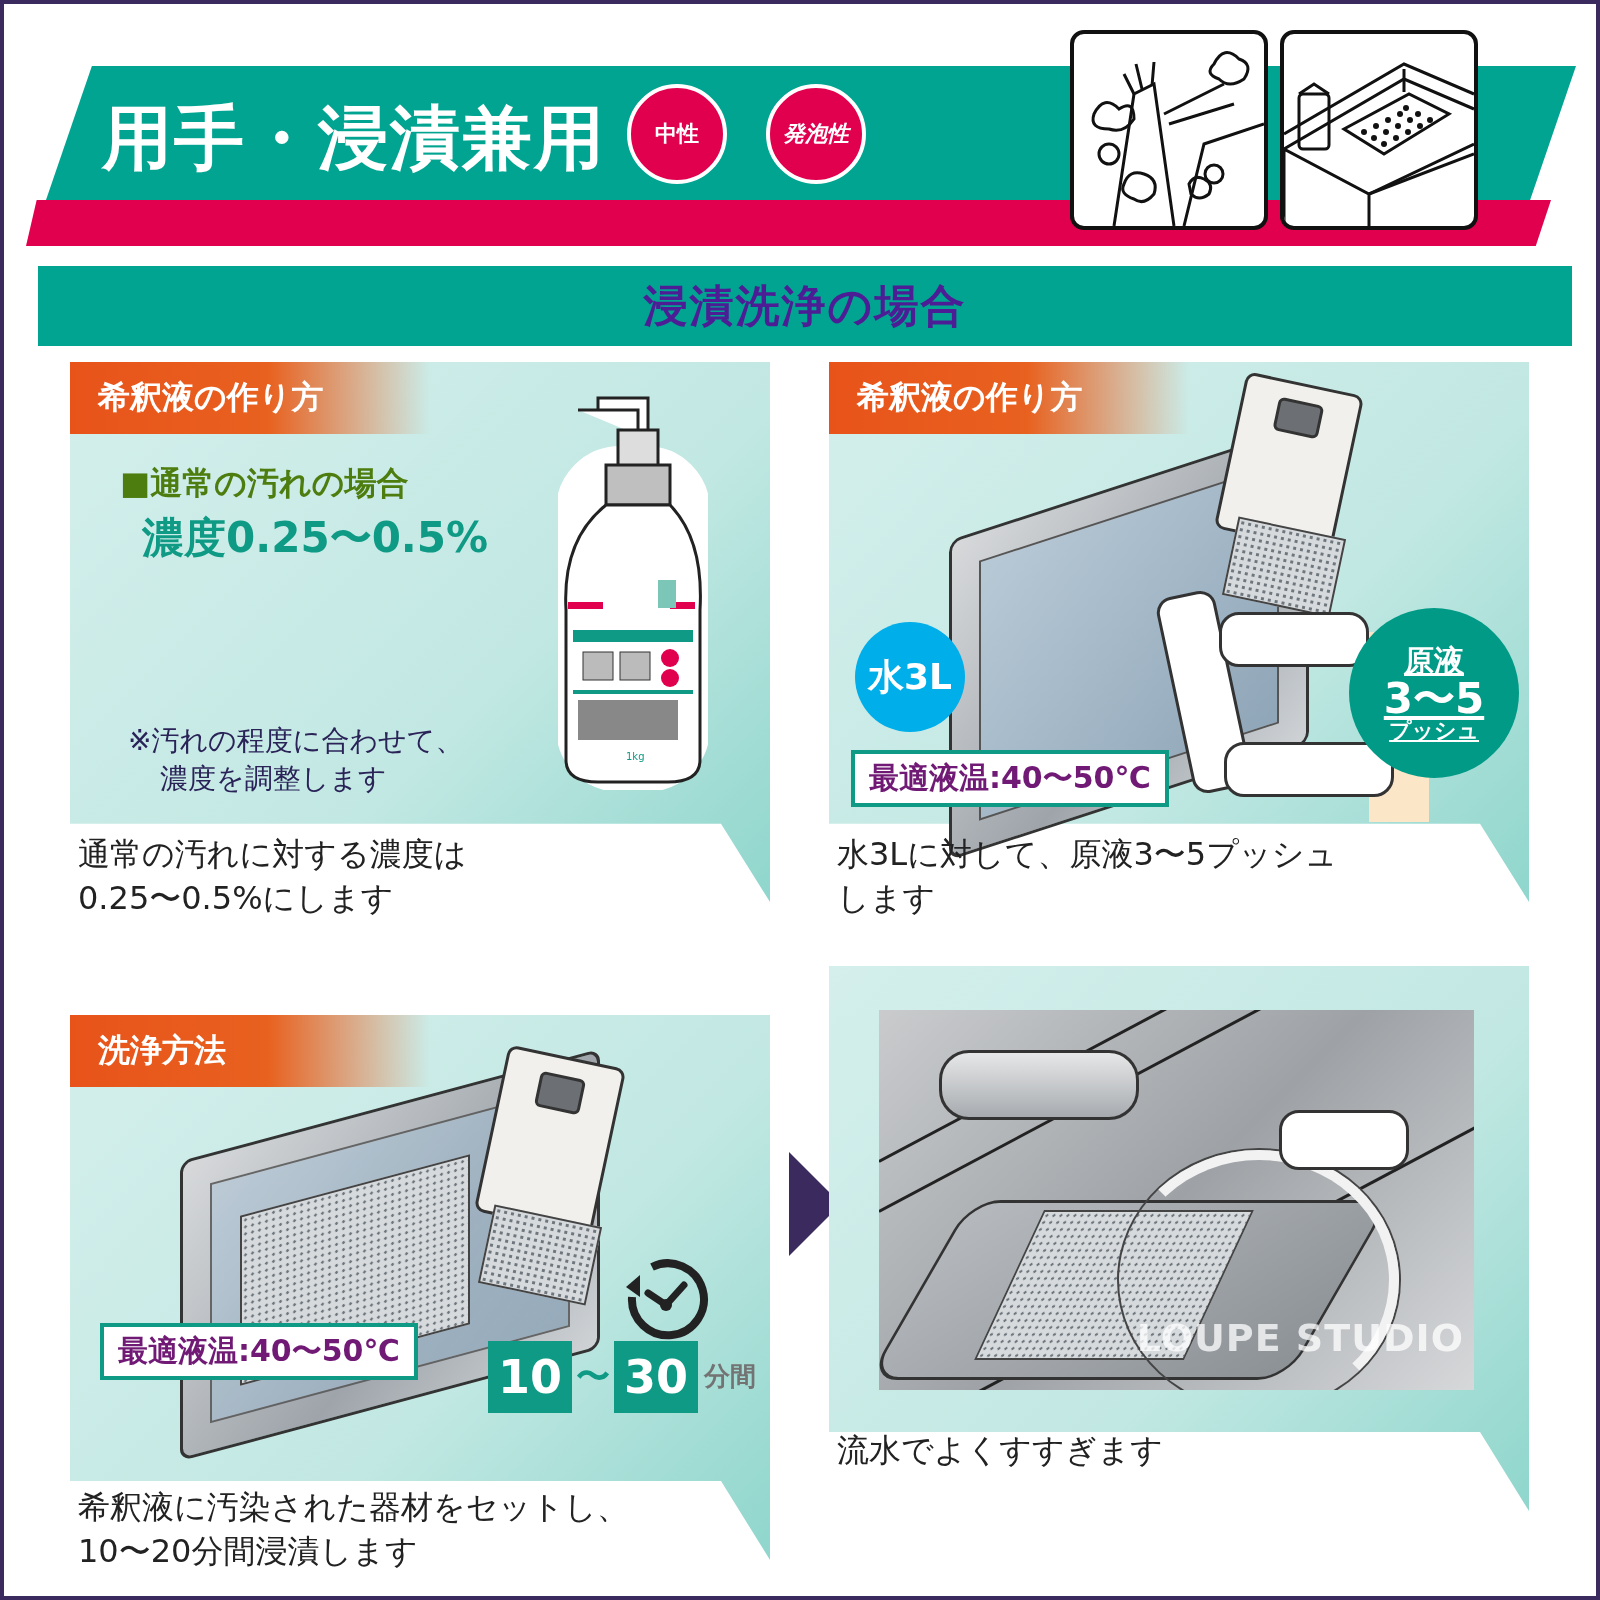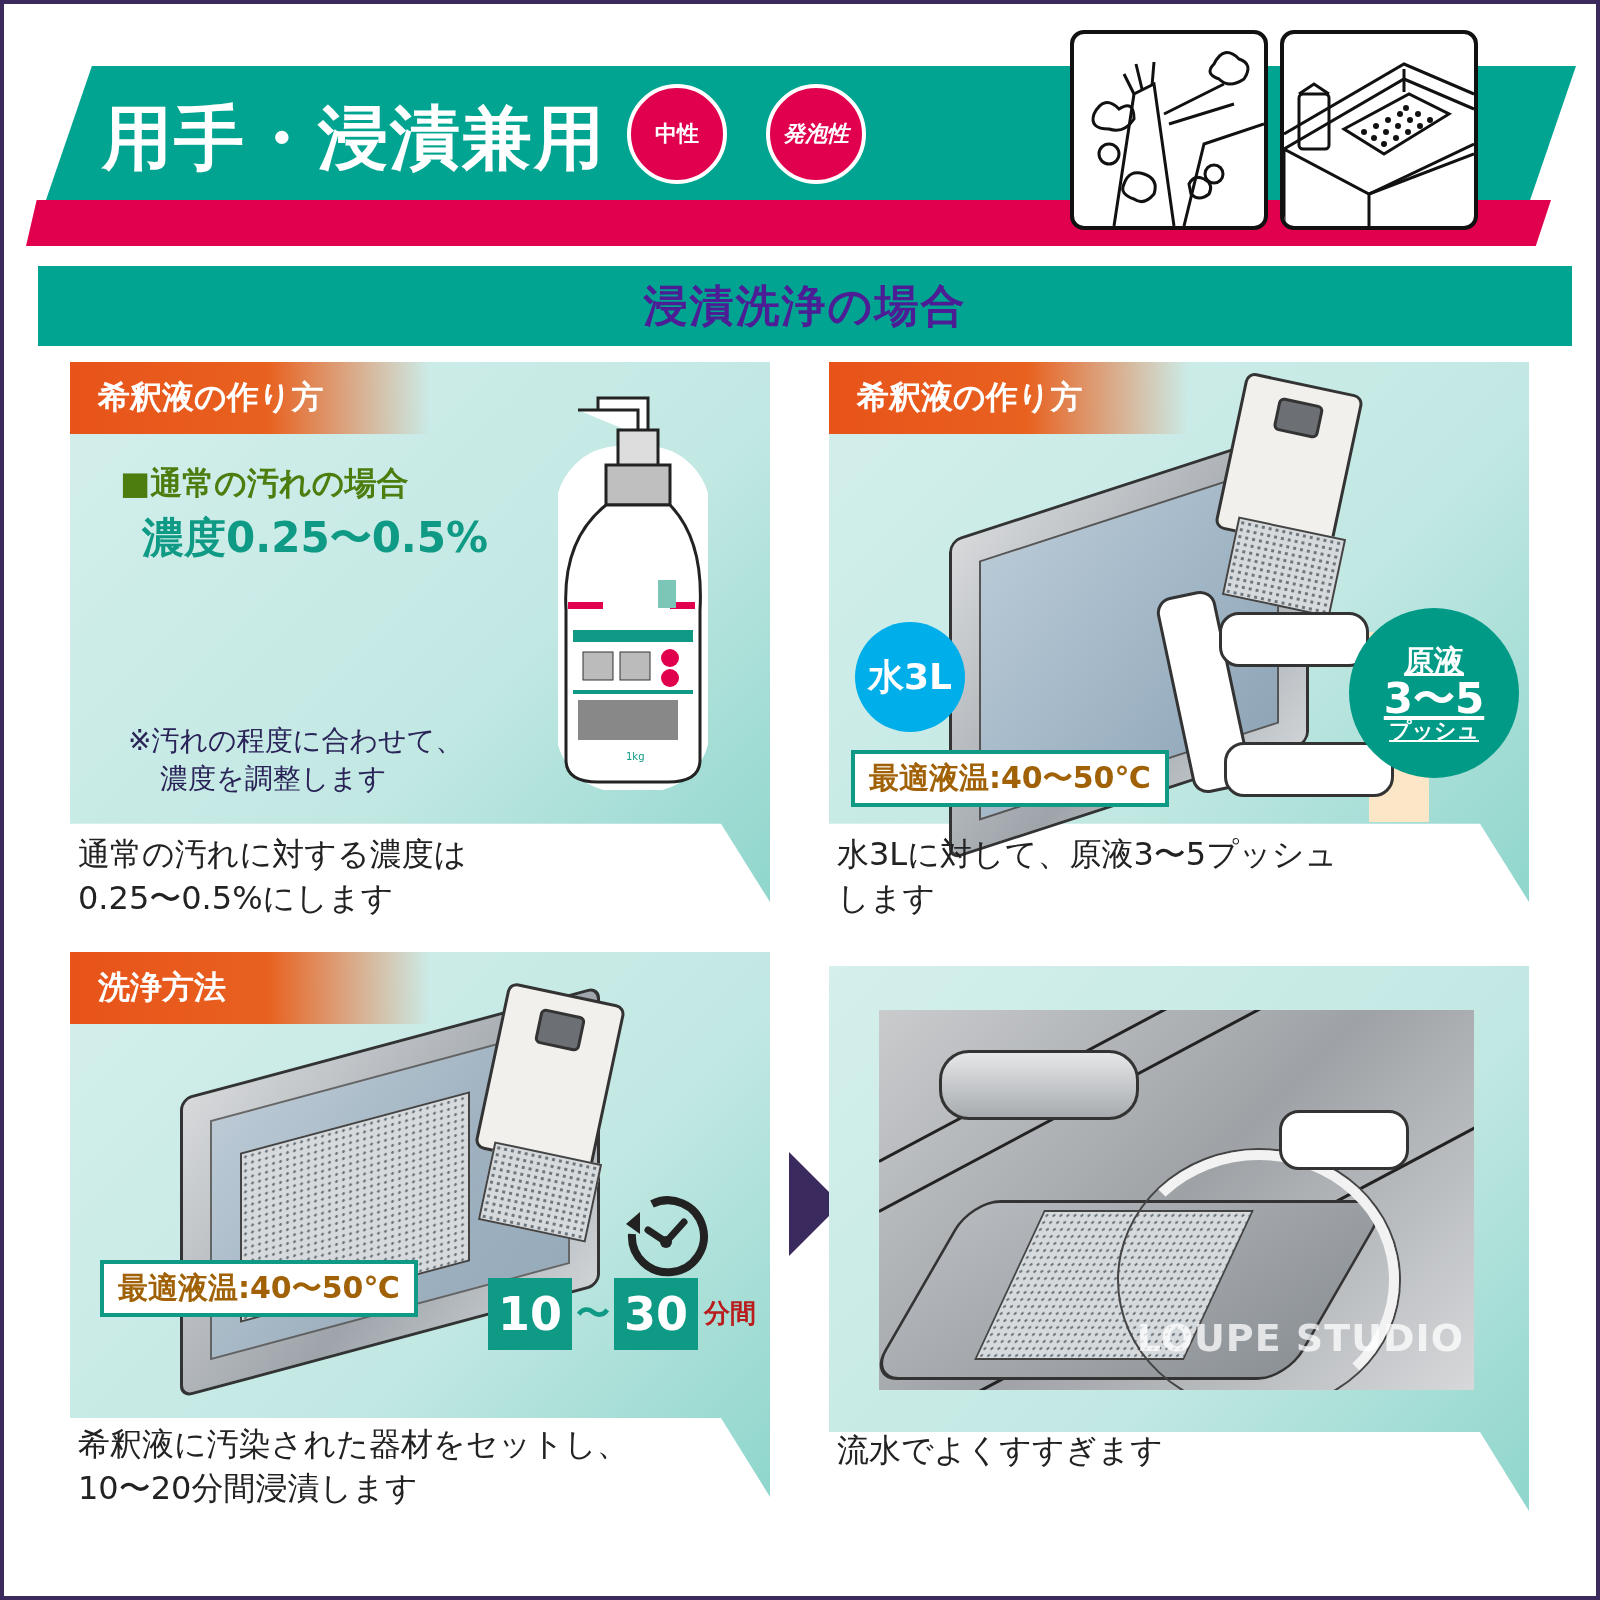--- a/index.html
+++ b/index.html
@@ -19,56 +19,56 @@
   .icon-box.i2 { left: 1276px; }
 
   
   .section-bar { position: absolute; left: 34px; top: 262px; width: 1534px; height: 80px; background: #00a491; display: flex; align-items: center; justify-content: center; color: #4c1d95; font-size: 44px; font-weight: bold; letter-spacing: 2px; }
 
   
   .panel { position: absolute; width: 700px; }
   .panel .bg { position: absolute; left: 0; top: 0; width: 100%; height: 100%; background: linear-gradient(135deg, #d4efec 0%, #c2e8e3 60%, #8fd6cc 100%); clip-path: polygon(0 0, 100% 0, 100% 100%, 93% 85.5%, 0 85.5%); }
   .p1 { left: 66px; top: 358px; height: 540px; }
   .p2 { left: 825px; top: 358px; height: 540px; }
-  .p3 { left: 66px; top: 948px; height: 545px; }
+  .p3 { left: 66px; top: 1011px; height: 545px; }
   .p4 { left: 825px; top: 962px; height: 545px; }
 
   .label-tab { position: absolute; left: 0; top: 0; height: 72px; width: 360px; background: linear-gradient(90deg, #e8531a 0%, #e8611f 55%, rgba(232,97,31,0) 100%); color: #fff; font-size: 32px; font-weight: bold; display: flex; align-items: center; padding-left: 28px; }
 
   .caption { position: absolute; left: 8px; font-size: 32px; color: #222; line-height: 44px; }
 
   
   .p1 .heading-pink { position: absolute; left: 50px; top: 100px; font-size: 32px; font-weight: bold; color: #4d7c0f; }
   .p1 .conc { position: absolute; left: 72px; top: 148px; font-size: 42px; font-weight: bold; color: #0e9a84; }
   .p1 .note { position: absolute; left: 58px; top: 360px; font-size: 28px; color: #2a2358; line-height: 38px; }
   .bottle { position: absolute; left: 488px; top: 28px; width: 150px; height: 400px; }
 
   
   .bubble { position: absolute; border-radius: 50%; color: #fff; font-weight: bold; display: flex; flex-direction: column; align-items: center; justify-content: center; text-align: center; }
   .water-bubble { left: 26px; top: 260px; width: 110px; height: 110px; background: #00aeea; font-size: 36px; }
   .push-bubble { left: 520px; top: 246px; width: 170px; height: 170px; background: #009a86; font-size: 30px; line-height: 38px; text-decoration: underline; }
   .push-bubble .big { font-size: 42px; }
   .push-bubble .small { font-size: 22px; line-height: 26px; }
-  .temp-box { position: absolute; background: #fff; border: 4px solid #0e9a84; color: #a16207; font-weight: bold; font-size: 30px; padding: 4px 14px; white-space: nowrap; }
+  .temp-box { position: absolute; background: #fff; border: 4px solid #0e9a84; color: #701a75; font-weight: bold; font-size: 30px; padding: 4px 14px; white-space: nowrap; }
   .p2 .temp-box { left: 22px; top: 388px; }
   .p3 .temp-box { left: 30px; top: 308px; }
 
   .illus { position: absolute; }
   .tank { position: absolute; background: linear-gradient(135deg, #d7d9db, #9ea4aa 60%, #cfd3d6); border: 3px solid #333; border-radius: 12px; }
   .tank-water { position: absolute; background: linear-gradient(135deg, #b8c9d6, #8fa6b8); border: 2px solid #555; }
   .machine { position: absolute; background: #f1f0ec; border: 3px solid #333; border-radius: 10px; }
   .machine .screen { position: absolute; left: 30%; top: 10%; width: 40%; height: 22%; background: #6c6f73; border: 3px solid #333; border-radius: 6px; }
   .mesh { background-image: radial-gradient(#6f777e 1.5px, transparent 1.6px); background-size: 7px 7px; background-color: #d6dadd; border: 2px solid #444; }
 
   
   .timer { position: absolute; left: 552px; top: 242px; width: 88px; height: 88px; }
   .dur { position: absolute; top: 326px; height: 72px; display: flex; align-items: center; }
   .dur .num { background: #0e9a84; color: #fff; font-weight: bold; font-size: 46px; padding: 0 10px; height: 72px; display: flex; align-items: center; }
   .dur .tilde { color: #0e9a84; font-weight: bold; font-size: 34px; padding: 0 4px; align-self: center; }
-  .dur .unit { color: #b91c1c; font-weight: bold; font-size: 26px; padding-left: 6px; padding-bottom: 2px; }
+  .dur .unit { color: #737373; font-weight: bold; font-size: 26px; padding-left: 6px; padding-bottom: 2px; }
 
   
   .arrow { position: absolute; left: 785px; top: 1148px; width: 0; height: 0; border-top: 52px solid transparent; border-bottom: 52px solid transparent; border-left: 52px solid #3a2a5e; }
 
   
   .sink-area { position: absolute; left: 50px; top: 44px; width: 595px; height: 380px; background: linear-gradient(135deg, #c9cbcd, #9ea2a6 50%, #d6d8da); overflow: hidden; }
   .sink-area .stripe { position: absolute; height: 3px; background: #222; transform-origin: left center; }
   .basin { position: absolute; left: 40px; top: 190px; width: 420px; height: 180px; background: linear-gradient(135deg, #b6babe, #8c9196); border: 3px solid #333; border-radius: 30px; transform: skewX(-30deg); }
   .basket { position: absolute; left: 130px; top: 200px; width: 210px; height: 150px; transform: skewX(-25deg); }
   .faucet { position: absolute; left: 60px; top: 40px; width: 200px; height: 70px; background: linear-gradient(#e6e7e8, #a7abaf); border: 3px solid #333; border-radius: 30px; }

